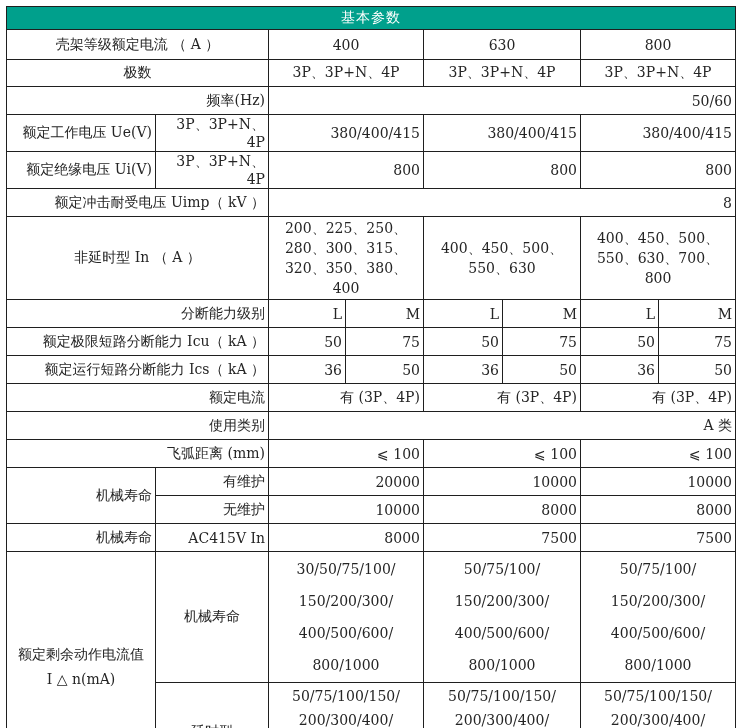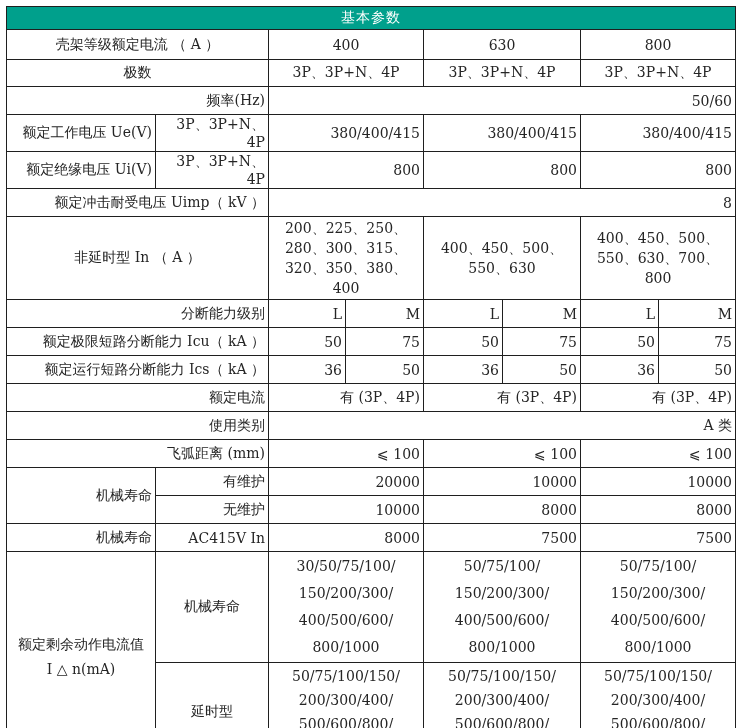--- a/index.html
+++ b/index.html
@@ -42,21 +42,21 @@
   tr.h77 td { height: 75px; }
   tr.h109 td { height: 107px; }
   tr.h95 td { height: 93px; }
   td.pre { white-space: pre-line; }
   td.list {
     text-align: left;
     padding-left: 13px;
     line-height: 20px;
     white-space: pre-line;
   }
-  tr.h109 td.pre.val { line-height: 27px; }
+  tr.h109 td.pre.val { line-height: 32px; }
   tr.h95 td.pre.val { line-height: 24px; }
   td.lbl2 { line-height: 25px; }
 </style>
 </head>
 <body>
 
 <div class="page">
   <table class="spec">
     <colgroup>
       <col style="width:149px">

